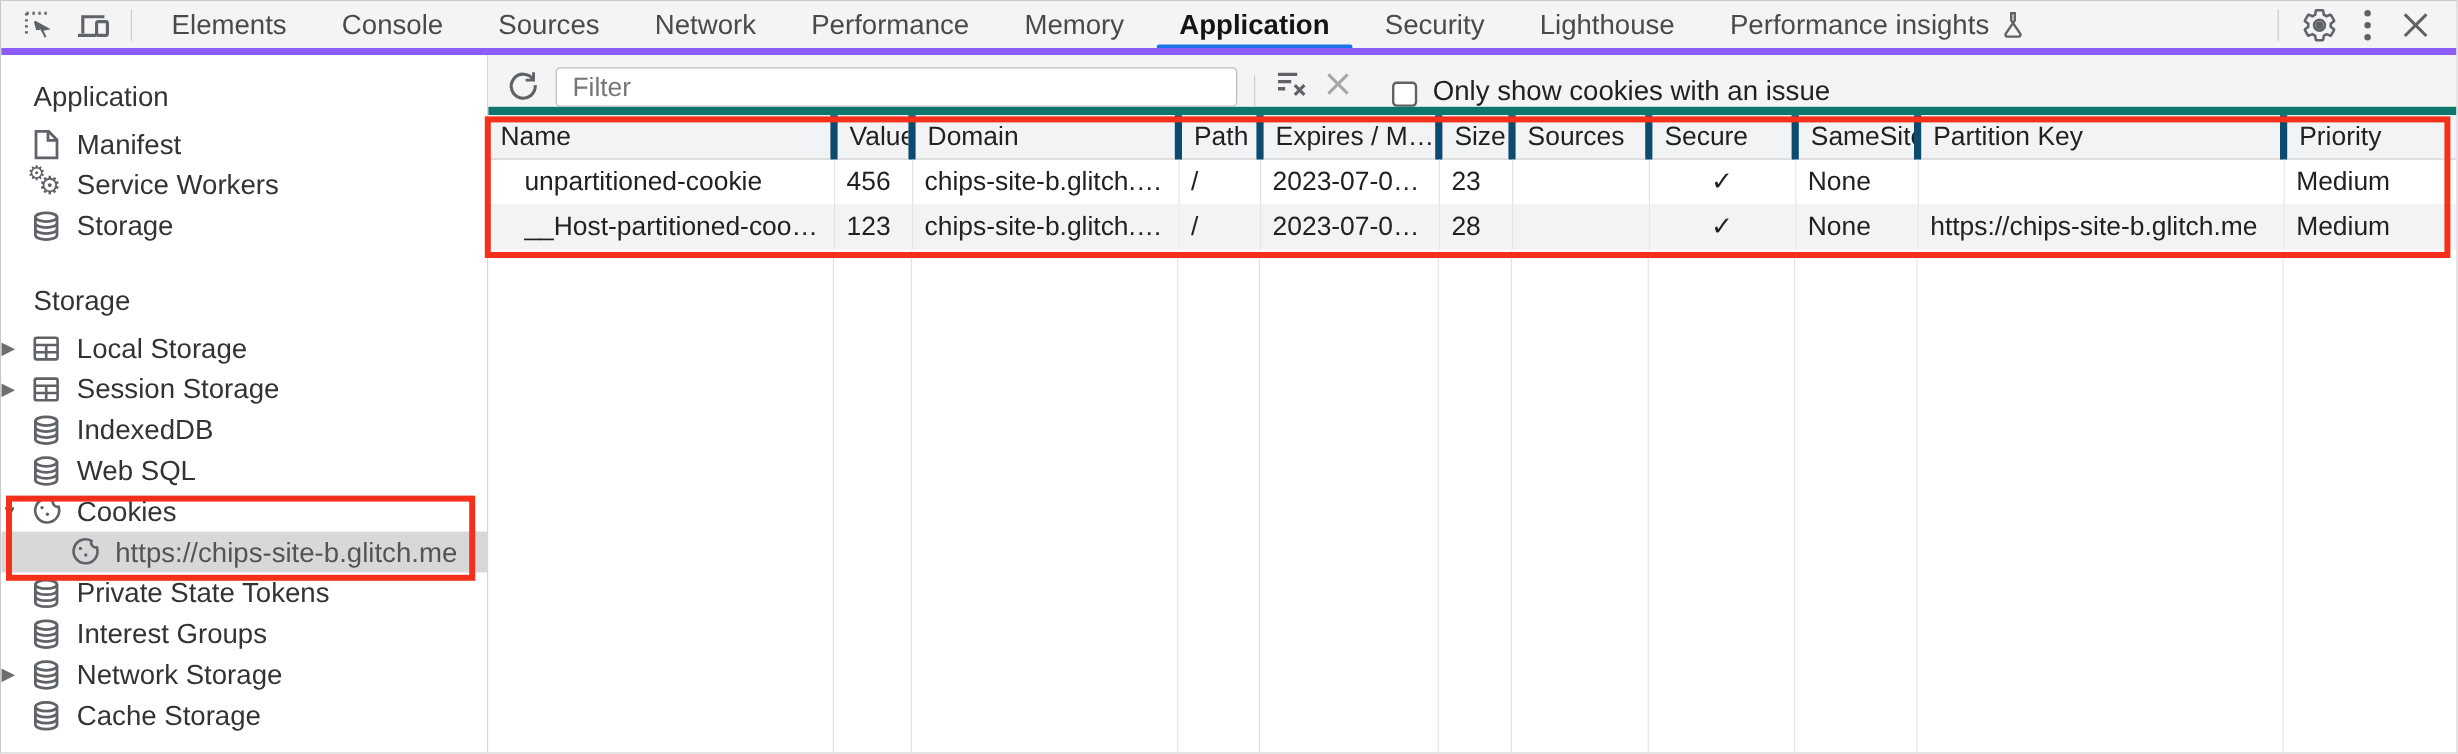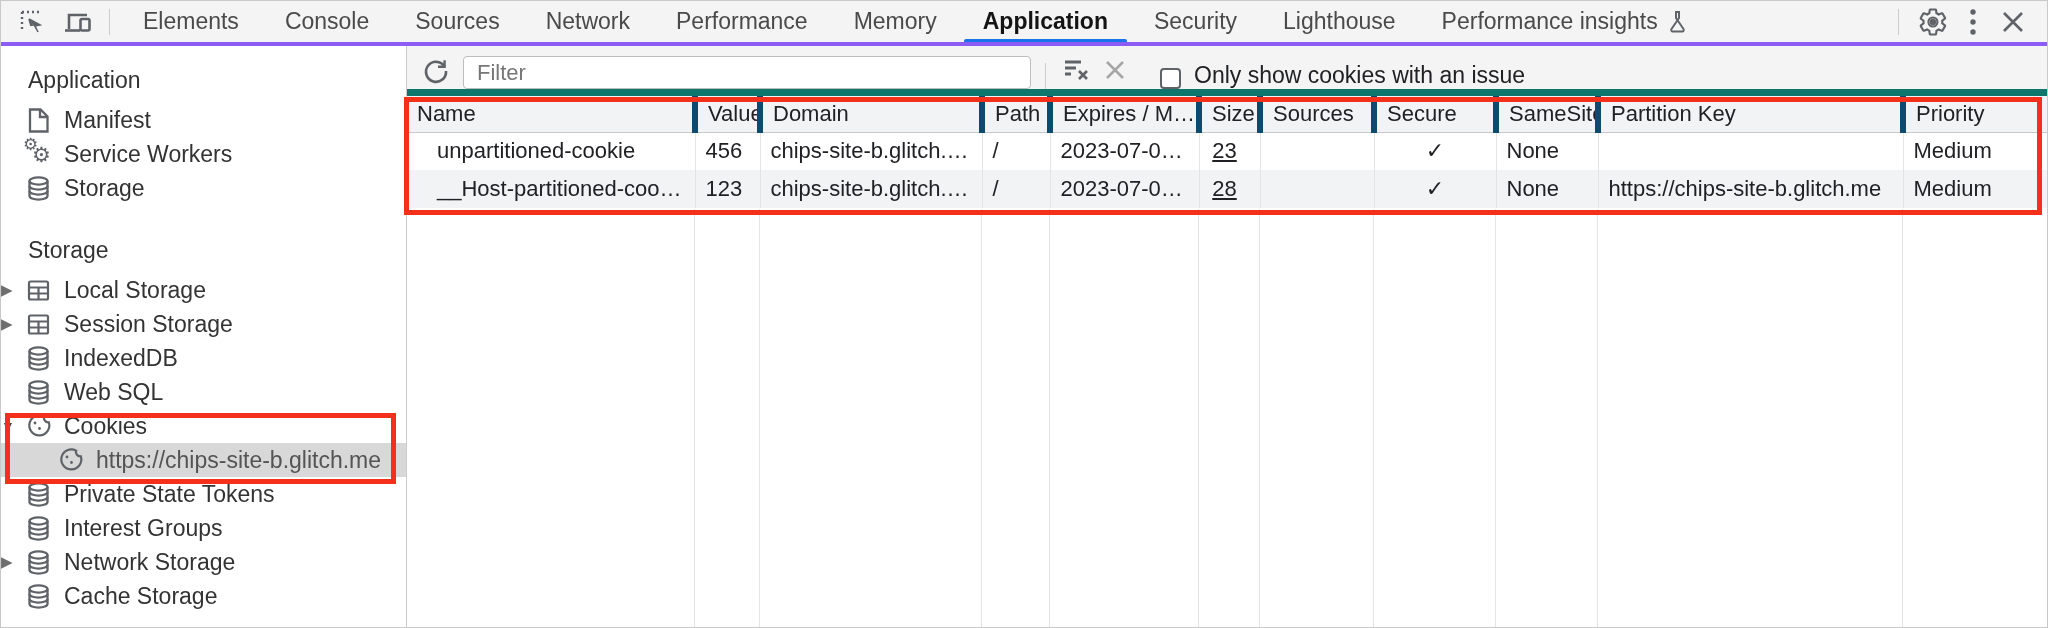--- a/index.html
+++ b/index.html
@@ -5,21 +5,21 @@
   * { margin:0; padding:0; box-sizing:border-box; }
   html,body { background:#e9e9e9; }
   .root {
     position:relative; width:2048px; height:628px; background:#fff;
     font-family:"Liberation Sans", sans-serif; overflow:hidden;
     border:1px solid #c9c9c9;
   }
   
   .tabbar {
     position:absolute; left:0; top:0; right:0; height:45px;
-    background:#f4f4f4; border-bottom:4px solid #8b5cf6;
+    background:#f4f4f4; border-bottom:6px solid #8b5cf6;
     display:flex; align-items:center;
   }
   .tb-icon { width:30px; height:30px; display:flex; align-items:center; justify-content:center; margin-left:16px; cursor:pointer; flex:none; }
   .vdiv { width:1px; height:26px; background:#ccc; margin:0 10px 0 16px; flex:none; }
   .tabs { display:flex; align-items:center; height:100%; }
   .tab {
     position:relative; height:100%; display:flex; align-items:center;
     padding:0 23px; font-size:23px; color:#4a4a4a; cursor:pointer; white-space:nowrap;
   }
   .tab.selected { color:#141414; font-weight:600; }
@@ -76,21 +76,21 @@
     white-space:nowrap; overflow:hidden; cursor:pointer;
   }
   .grid th:last-child { border-right:none; }
   .grid td {
     height:38px; font-size:22px; color:#202124; padding:0 10px;
     border-right:1px solid #e4e4e4; white-space:nowrap; overflow:hidden; text-overflow:ellipsis; cursor:default;
   }
   .grid td:last-child { border-right:none; }
   .grid tr.stripe td { background:#f1f3f4; }
   .grid td.c-name { padding-left:30px; }
-  .grid td.num { text-align:center; padding-right:20px;text-decoration:underline; }
+  .grid td.num { text-align:left; padding-right:20px; }
   .grid td.center { text-align:center; }
   .col-w0{width:288px}.col-w1{width:65px}.col-w2{width:222px}.col-w3{width:68px}.col-w4{width:149px}
   .col-w5{width:61px}.col-w6{width:114px}.col-w7{width:122px}.col-w8{width:102px}.col-w9{width:305px}.col-w10{width:auto}
   
   .grid-ext { position:absolute; left:0; top:163px; bottom:0; right:0; pointer-events:none; }
   .gline { position:absolute; top:0; bottom:0; width:1px; background:#e4e4e4; }
   
   .hl { position:absolute; border:5px solid #f4301b; pointer-events:none; z-index:6; }
   .hl-sidebar { left:4px; top:412px; width:391px; height:71px; }
   .hl-table { left:403px; top:96px; width:1638px; height:118px; }

